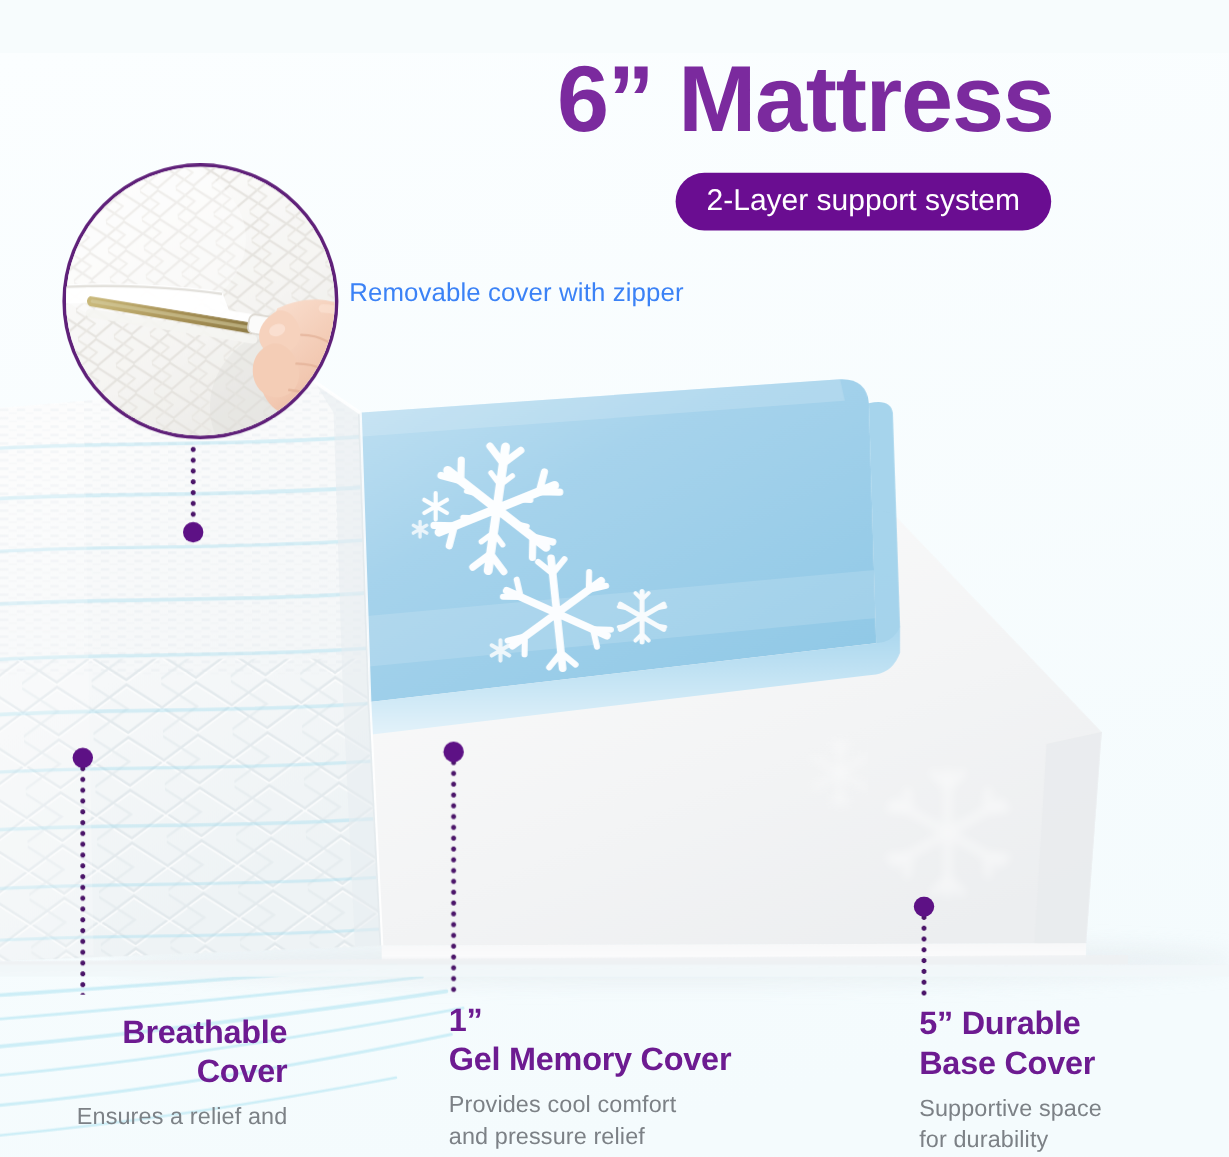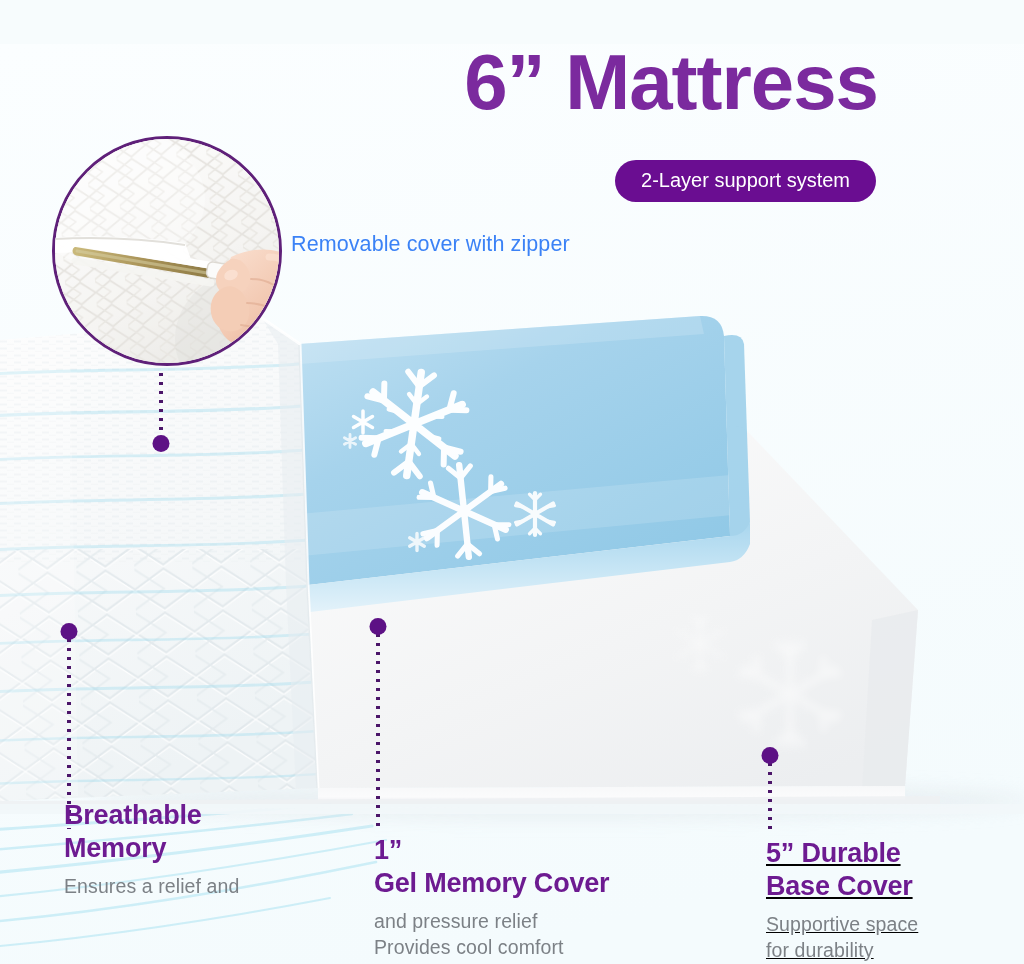--- a/index.html
+++ b/index.html
@@ -15,25 +15,25 @@
   
   .artlayer { position:absolute; inset:0; width:1024px; height:964px; }
 
   
   .title {
     position:absolute; right:54px; top:-2px;
     font-size:78px; font-weight:700; letter-spacing:-1px;
     color:#7b2a9e; line-height:1.05; white-space:nowrap;
   }
   .badge {
-    position:absolute; right:56px; top:116px;
+    position:absolute; right:56px; top:100px;
     background:#6a0d91; color:#ffffff;
     border-radius:26px;
     padding:8px 26px 10px 26px;
-    font-size:20px; font-weight:400; white-space:nowrap;
+    font-size:25px; font-weight:400; white-space:nowrap;
     line-height:1.2;
   }
 
   
   .inset {
     position:absolute; left:52px; top:92px;
     width:230px; height:230px; border-radius:50%;
     border:3px solid #5f2079;
     overflow:hidden;
     background:#f2f1ee;
@@ -48,23 +48,23 @@
   }
   .lbl { position:absolute; }
   .lbl .head {
     color:#6d1b91; font-weight:700; font-size:27px;
     line-height:1.22; letter-spacing:-.2px;
   }
   .lbl .sub {
     color:#7c8186; font-weight:400; font-size:19.5px;
     line-height:1.33; margin-top:9px; letter-spacing:.1px;
   }
-  #lbl-cover  { left:64px;  top:755px; }
+  #lbl-cover  { left:64px;  top:800px;text-align:right; }
   #lbl-gel    { left:374px; top:790px; }
-  #lbl-base   { left:766px; top:793px;text-decoration:underline; }
+  #lbl-base   { left:766px; top:793px; }
 
   
   .leader { position:absolute; }
   .leader .line {
     position:absolute; left:50%; transform:translateX(-50%);
     width:4px; top:0; bottom:0;
     background-image:radial-gradient(circle closest-side, #4b1569 98%, transparent 100%);
     background-size:4px 9px; background-repeat:repeat-y;
   }
   .leader .knob {
@@ -422,35 +422,35 @@
   </div>
 
   <div class="leader up" style="left:761px; top:707px; width:17px; height:80px;">
     <div class="line"></div>
     <div class="knob"></div>
   </div>
 
   <div class="lbl" id="lbl-cover">
     <div class="head">
       <div>Breathable</div>
-      <div>Memory</div>
+      <div>Cover</div>
     </div>
     <div class="sub">
       <div>Ensures a relief and</div>
     </div>
   </div>
 
   <div class="lbl" id="lbl-gel">
     <div class="head">
       <div>1”</div>
       <div>Gel Memory Cover</div>
     </div>
     <div class="sub">
+      <div>Provides cool comfort</div>
       <div>and pressure relief</div>
-      <div>Provides cool comfort</div>
     </div>
   </div>
 
   <div class="lbl" id="lbl-base">
     <div class="head">
       <div>5” Durable</div>
       <div>Base Cover</div>
     </div>
     <div class="sub">
       <div>Supportive space</div>

